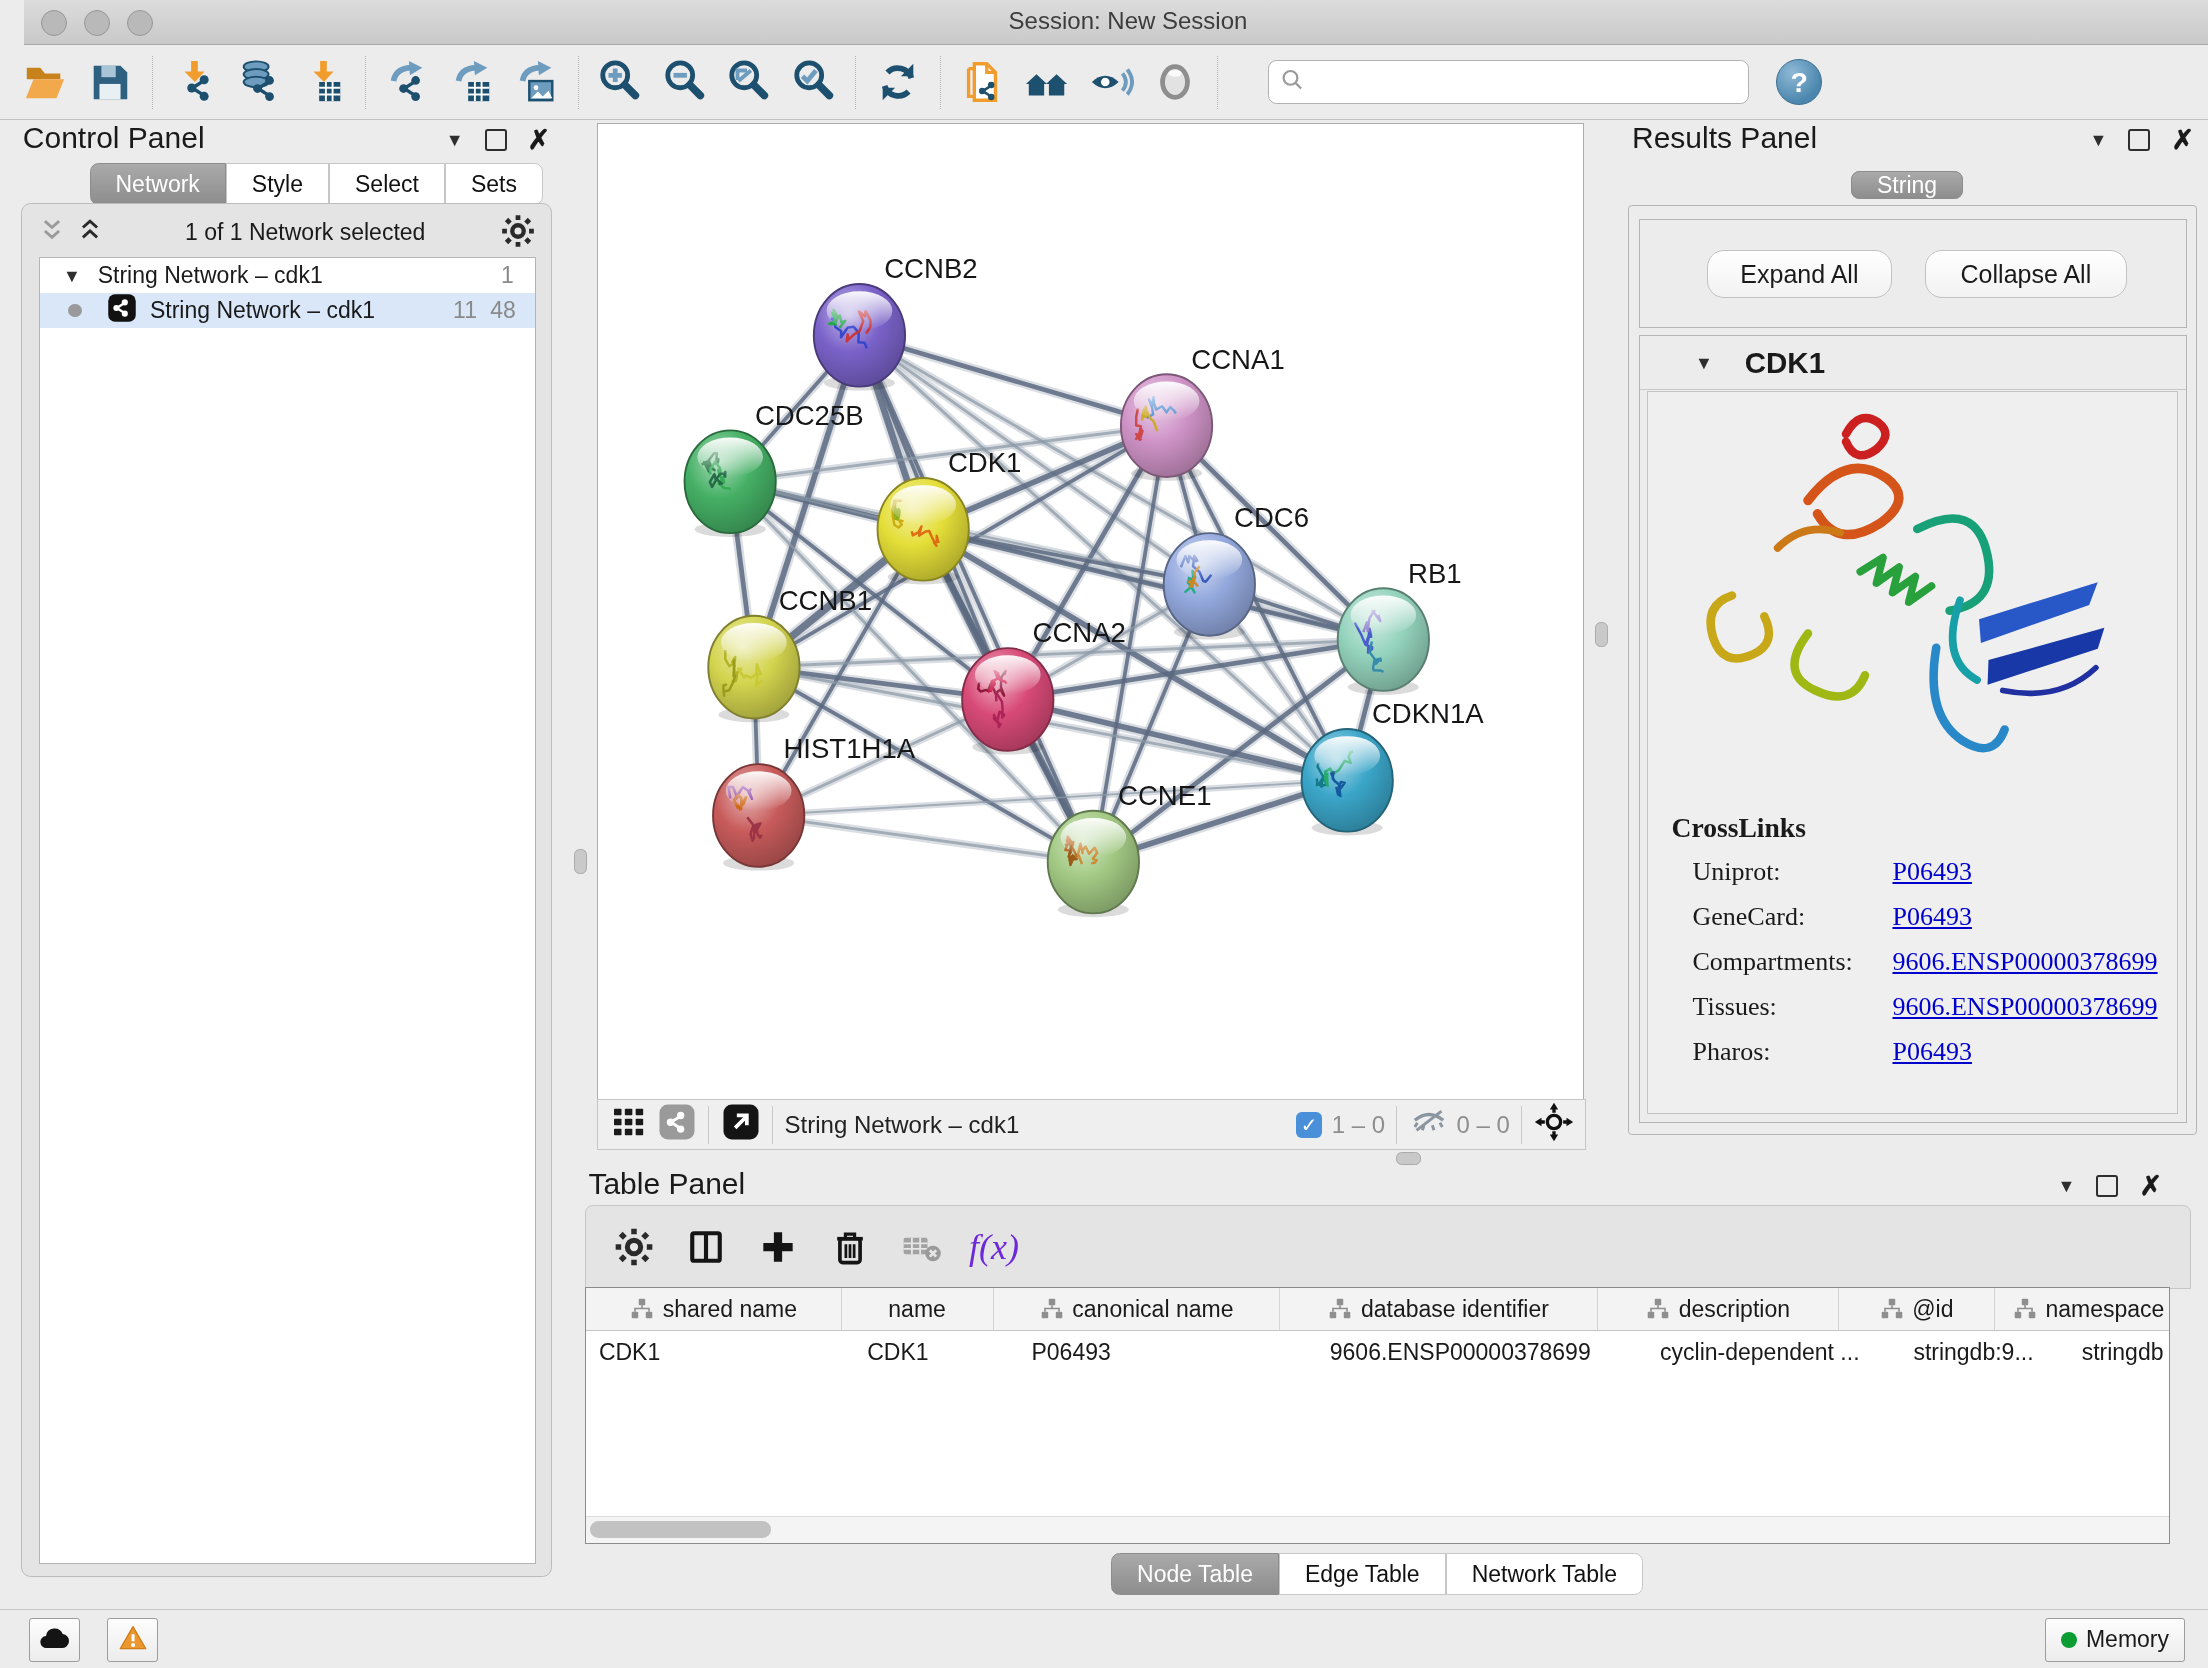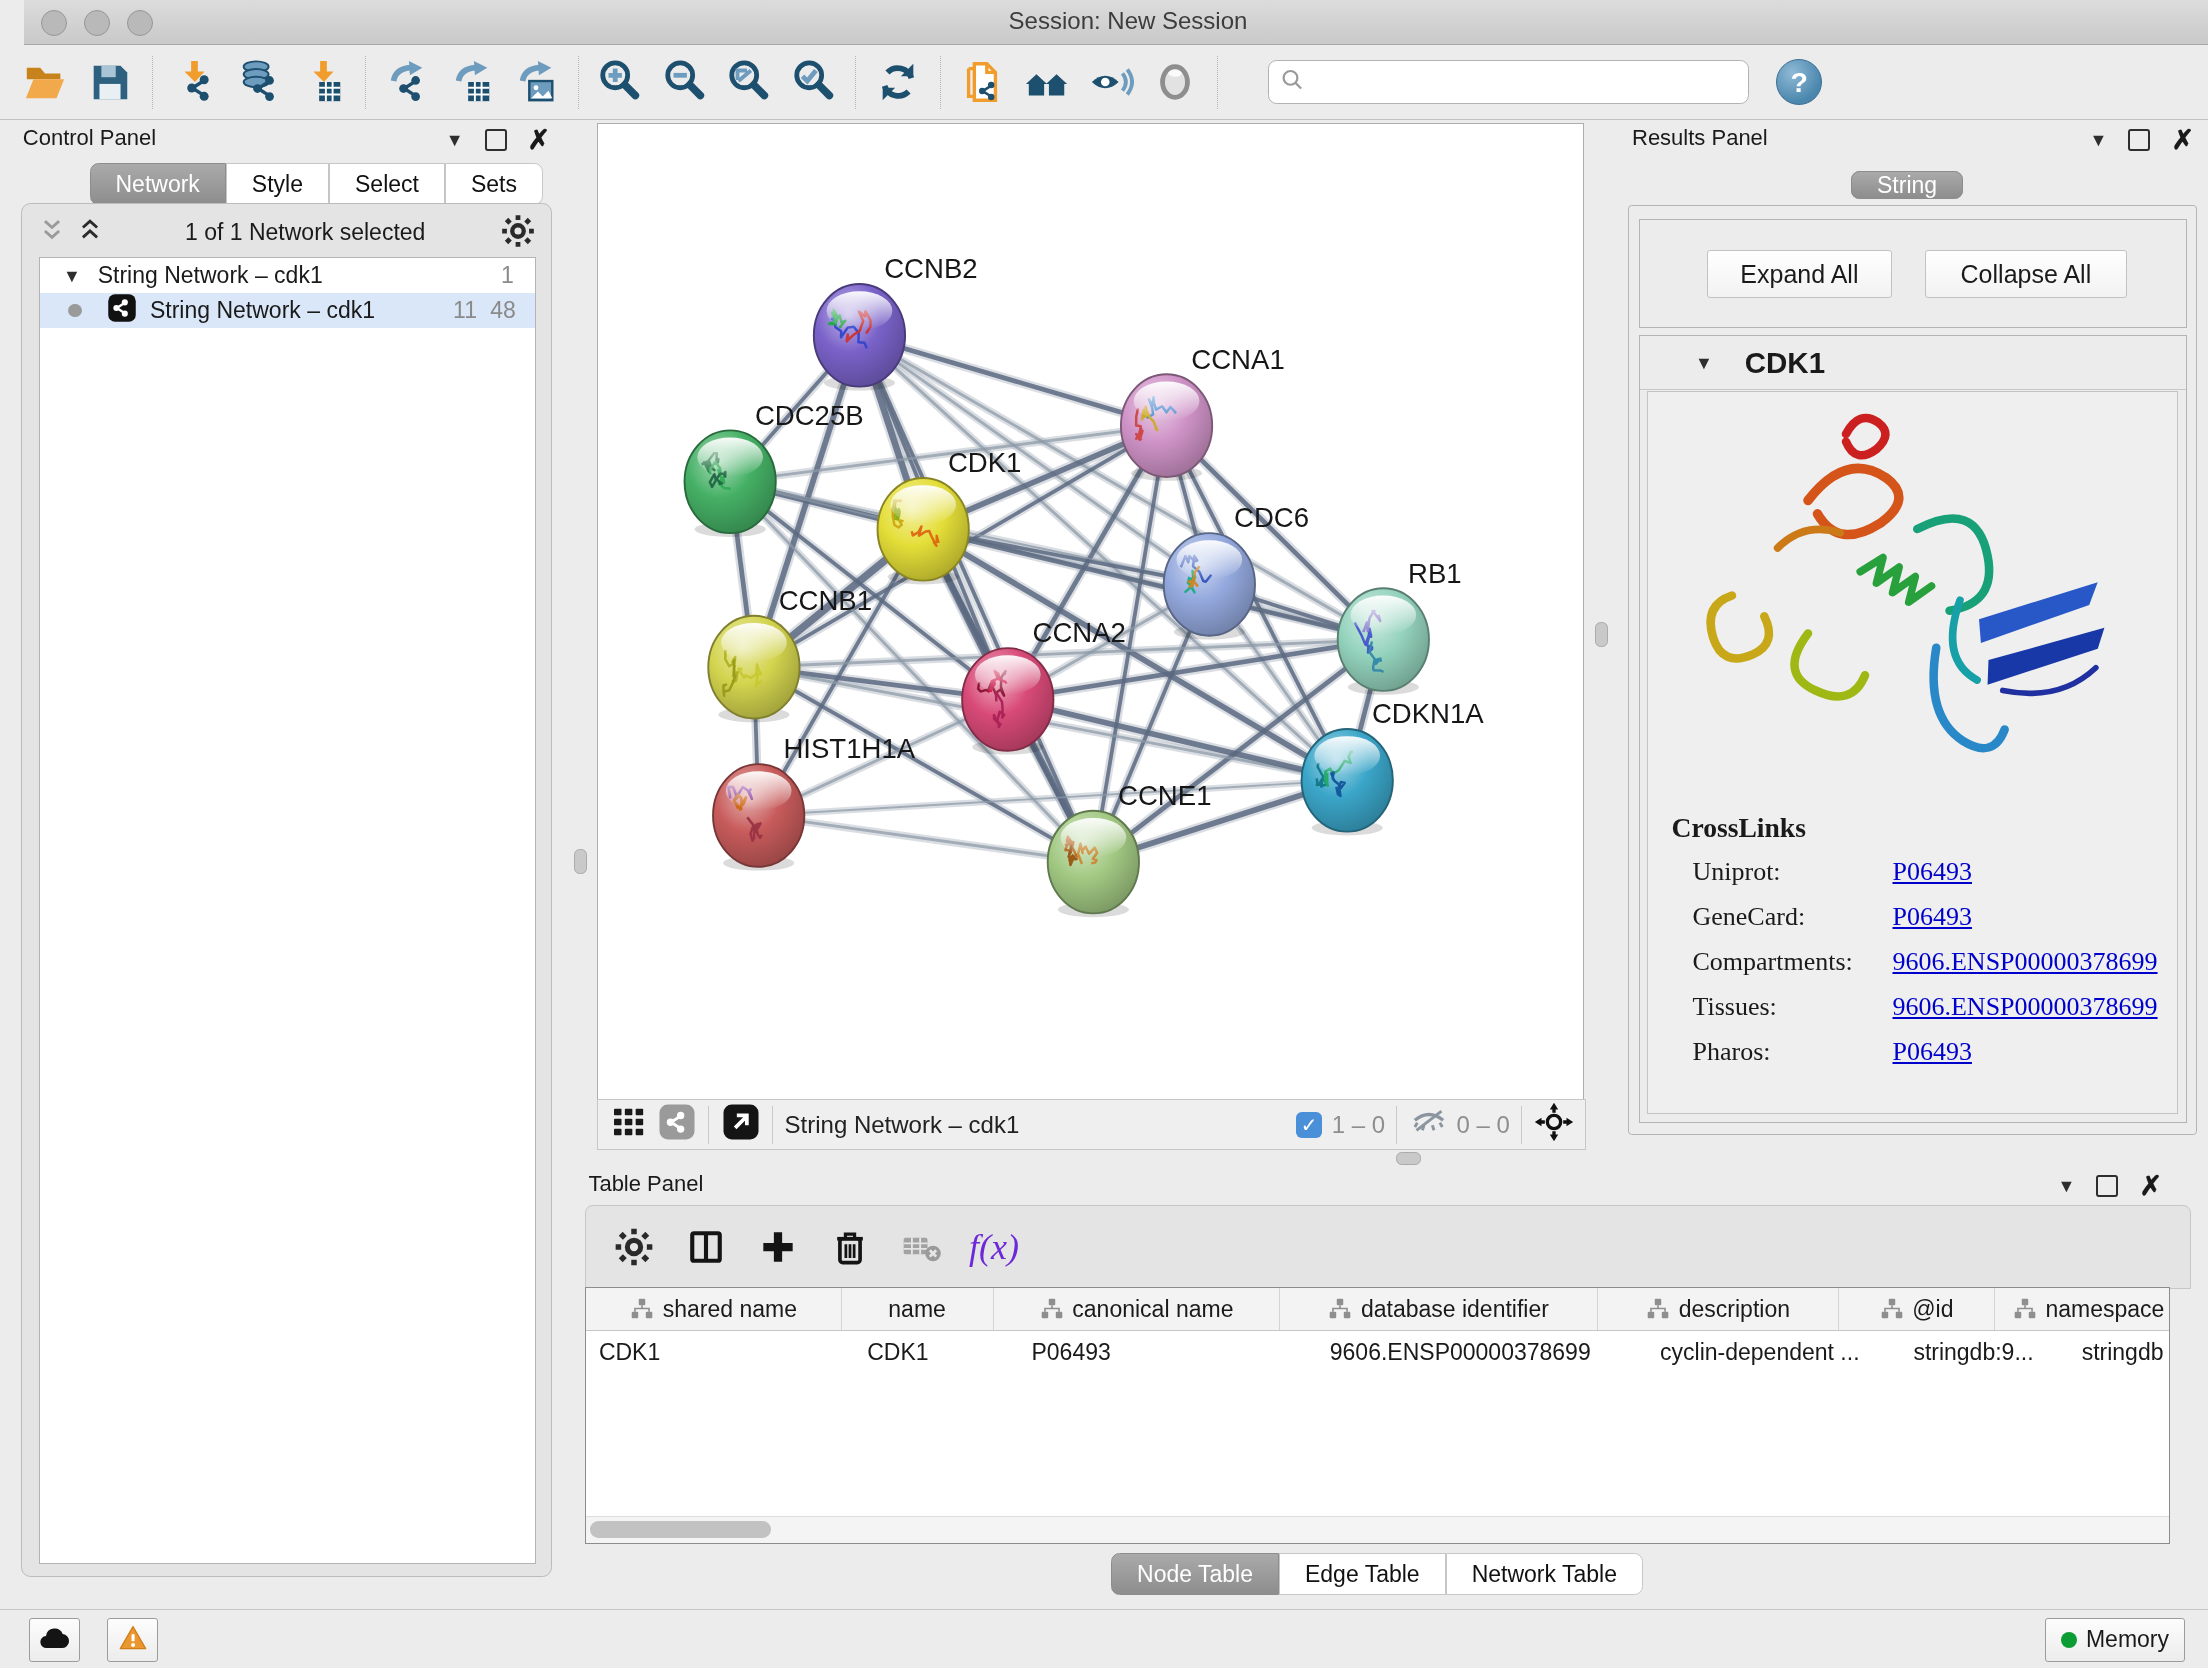--- a/index.html
+++ b/index.html
@@ -18,21 +18,21 @@
   .tbicon svg{width:46px;height:46px;}
   .tbdiv{width:0;height:53px;border-left:1.9px dotted #b5b5b5;margin:0 9.5px;}
   .searchbox{margin-left:40px;width:470px;height:42px;background:#fff;border:1px solid #b2b2b2;
     border-radius:8.6px;display:flex;align-items:center;padding-left:9.5px;}
   .searchbox svg{width:30px;height:30px;}
   .searchbox input{border:none;outline:none;flex:1;height:34px;font-size:23px;background:transparent;}
   .helpbtn{margin-left:27px;width:44px;height:44px;border-radius:50%;
     background:radial-gradient(circle at 35% 30%,#8fb9d6,#4a86ad 70%);color:#fff;font-size:28.5px;font-weight:bold;
     display:flex;align-items:center;justify-content:center;border:1px solid #3a6d90;}
   
-  .phead{position:absolute;height:38px;display:flex;align-items:center;font-size:22px;color:#1a1a1a;}
+  .phead{position:absolute;height:38px;display:flex;align-items:center;font-size:30px;color:#1a1a1a;}
   .winbtns{position:absolute;display:flex;align-items:center;gap:21px;}
   .tri{font-size:18px;color:#2e2e2e;line-height:1;}
   .floatbox{width:18px;height:18px;border:2.4px solid #2e2e2e;border-radius:2.9px;}
   .closex{font-size:27px;font-weight:bold;color:#1a1a1a;line-height:1;}
   .tab{height:40px;line-height:40px;padding:0 25px;font-size:23px;background:#fff;border:1px solid #c6c6c6;
        color:#111;}
   .tab.sel{background:linear-gradient(#aaaaaa,#8d8d8d);color:#fff;border-color:#8d8d8d;}
   .tabrow{display:flex;}
   .tabrow .tab:first-child{border-radius:8.6px 0 0 8.6px;}
   .tabrow .tab:last-child{border-radius:0 8.6px 8.6px 0;}
@@ -62,21 +62,21 @@
     display:flex;align-items:center;justify-content:center;margin-right:9.5px;}
   .gcount{color:#8e8e8e;}
   .splitdot{position:absolute;width:10.5px;height:23px;border-radius:5.7px;background:#c9c9c9;border:1px solid #ababab;}
   .splitdot.h{width:23px;height:10.5px;}
   
   .resultspanel{position:absolute;left:1617px;top:119px;width:592px;height:1046px;}
   .stringtab{position:absolute;left:234px;top:46px;}
   .res-outer{position:absolute;left:11.4px;top:86px;width:567px;height:928px;background:#ececec;
     border:1px solid #b4b4b4;border-radius:3.8px;}
   .res-box1{position:absolute;left:9.5px;top:13.3px;width:546px;height:107px;border:1px solid #b4b4b4;background:#ececec;}
-  .btn{background:linear-gradient(#ffffff,#f2f2f2);border:1px solid #c2c2c2;border-radius:3px;
+  .btn{background:linear-gradient(#ffffff,#f2f2f2);border:1px solid #c2c2c2;border-radius:17px;
     font-size:25px;height:46px;display:inline-flex;align-items:center;justify-content:center;}
   .res-box2{position:absolute;left:9.5px;top:129px;width:546px;height:786px;border:1px solid #b4b4b4;background:#ececec;}
   .generow{height:53px;display:flex;align-items:center;border-bottom:1px solid #c8c8c8;}
   .generow .gname{font-size:29.5px;font-weight:bold;}
   .gene-inner{position:absolute;left:7.6px;top:55px;right:7.6px;bottom:7.6px;background:#efefef;border:1px solid #c4c4c4;}
   .gdesc{font-size:26px;margin:15px 0 0 15px;}
   .xl-title{font-family:"Liberation Serif",serif;font-size:27.6px;font-weight:bold;margin:17px 0 5.7px 23px;}
   .xlrow{display:flex;font-family:"Liberation Serif",serif;font-size:26px;height:45px;align-items:center;}
   .xlrow .xlab{width:200px;margin-left:44px;}
   .xlrow a{color:#0000cc;text-decoration:underline;}

